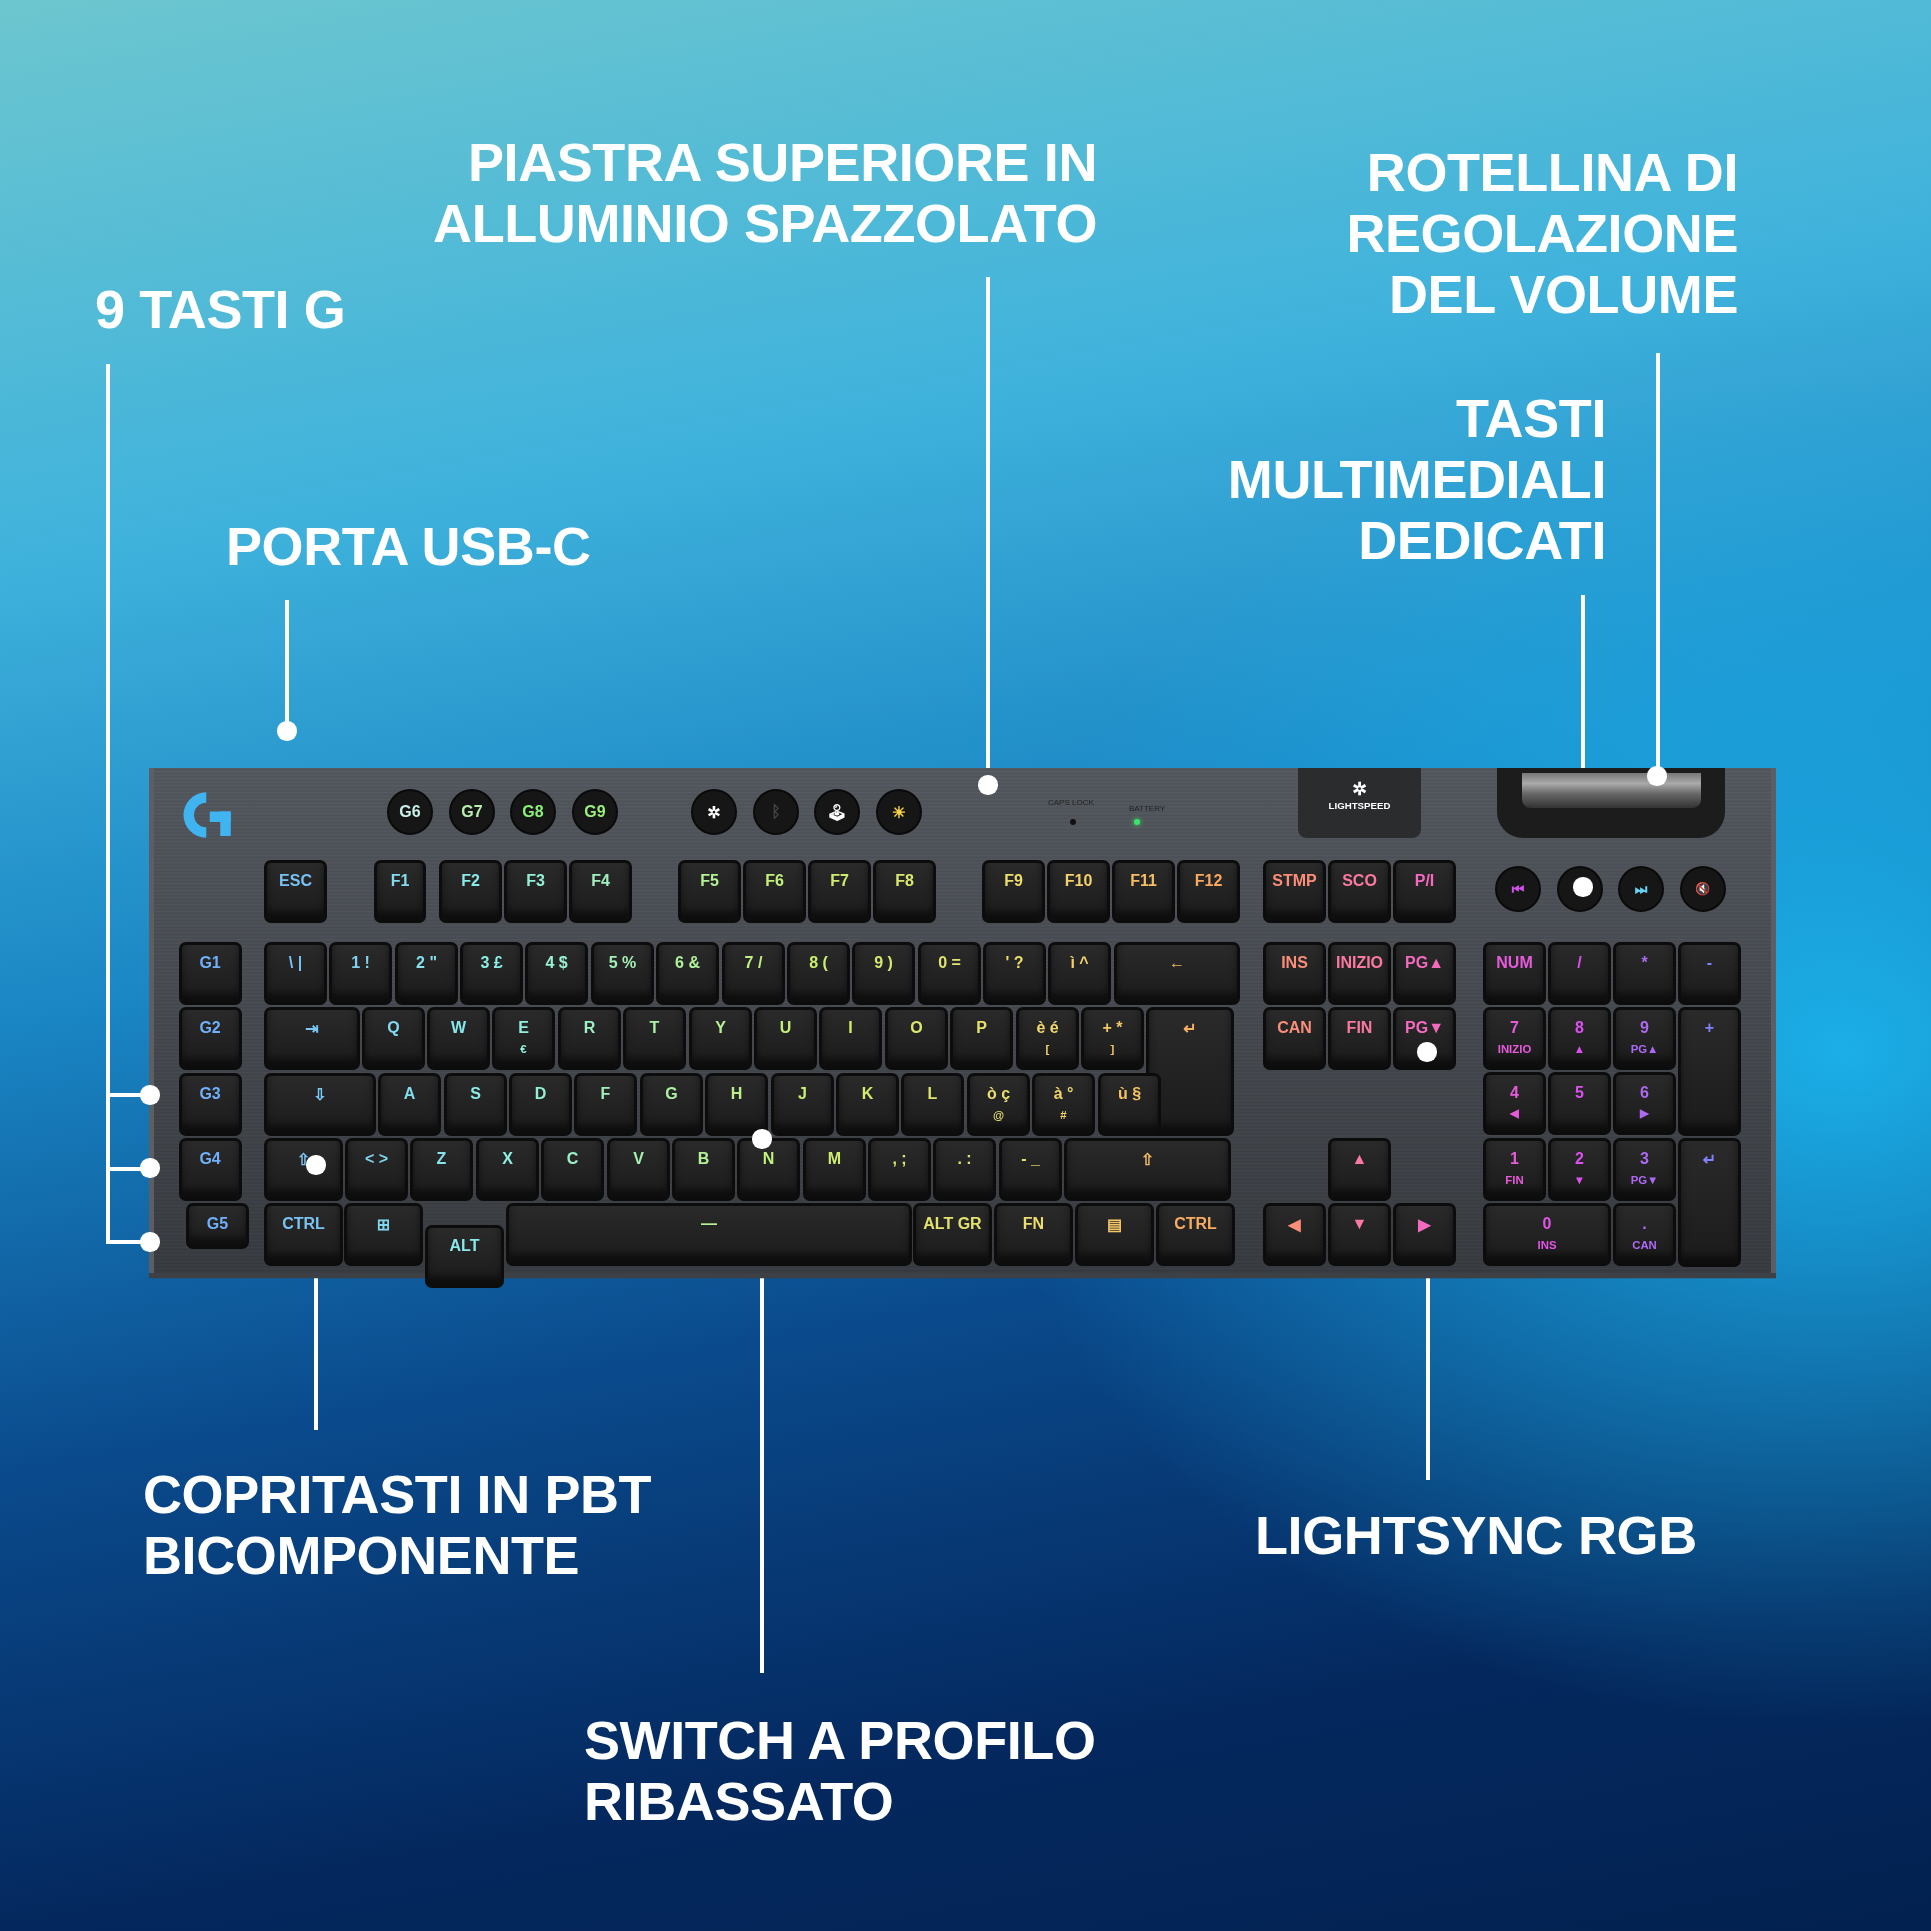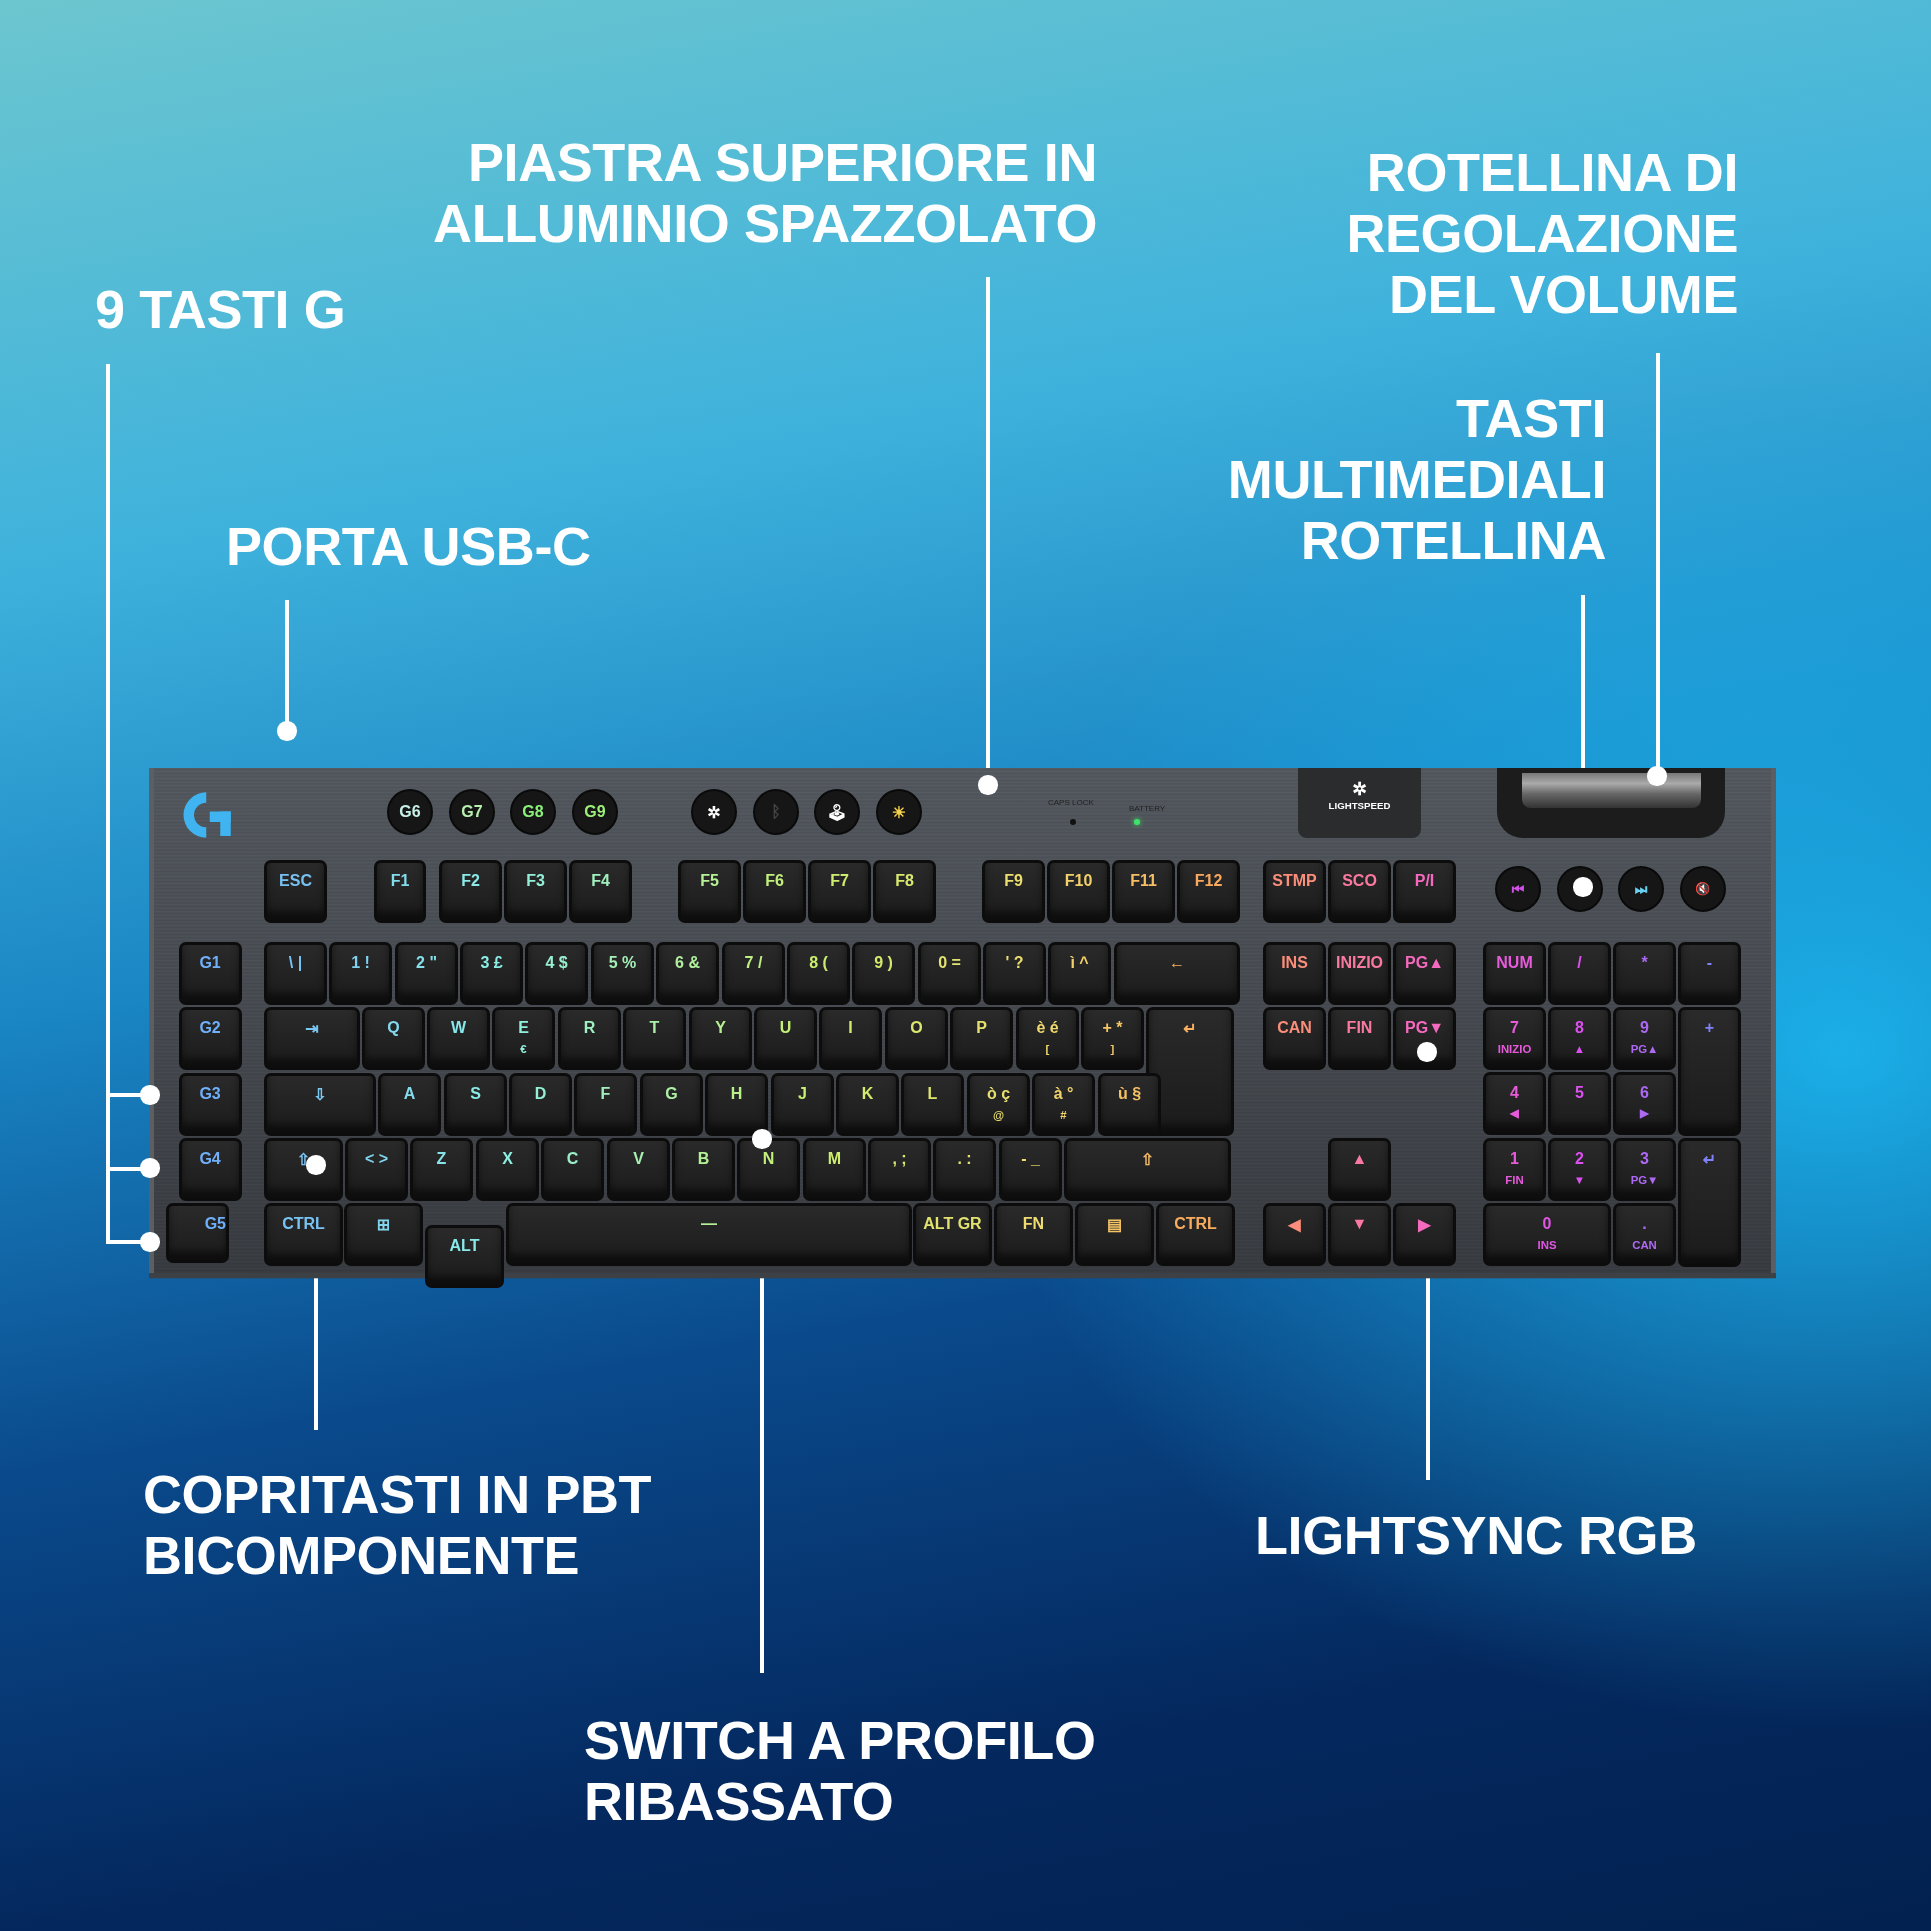--- a/index.html
+++ b/index.html
@@ -61,21 +61,21 @@
 <body>
 
 <div class="label" style="left:95px; top:279px;">9 TASTI G</div>
 <div class="label right" style="left:342px; top:132px; width:755px;">PIASTRA SUPERIORE IN
 ALLUMINIO SPAZZOLATO</div>
 <div class="label right" style="left:1211px; top:142px; width:527px;text-align:right;">ROTELLINA DI
 REGOLAZIONE
 DEL VOLUME</div>
 <div class="label right" style="left:1097px; top:388px; width:509px;">TASTI
 MULTIMEDIALI
-ROTELLINA</div>
+DEDICATI</div>
 <div class="label" style="left:226px; top:516px;">PORTA USB-C</div>
 <div class="label" style="left:143px; top:1464px;">COPRITASTI IN PBT
 BICOMPONENTE</div>
 <div class="label" style="left:584px; top:1710px;">SWITCH A PROFILO
 RIBASSATO</div>
 <div class="label" style="left:1255px; top:1505px;">LIGHTSYNC RGB</div>
 
 <div class="vline" style="left:106px; top:364px; height:878px;"></div>
 <div class="hline" style="left:106px; top:1093px; width:44px;"></div>
 <div class="hline" style="left:106px; top:1167px; width:44px;"></div>
@@ -162,21 +162,21 @@
       <div class="key" style="left: 893px; top: 92px; width: 63px; height: 63px; color: rgb(242, 208, 106);"><span>F10</span></div>
       <div class="key" style="left: 958px; top: 92px; width: 63px; height: 63px; color: rgb(245, 189, 100);"><span>F11</span></div>
       <div class="key" style="left: 1023px; top: 92px; width: 63px; height: 63px; color: rgb(248, 169, 93);"><span>F12</span></div>
       <div class="key" style="left: 1109px; top: 92px; width: 63px; height: 63px; color: rgb(250, 142, 122);"><span>STMP</span></div>
       <div class="key" style="left: 1174px; top: 92px; width: 63px; height: 63px; color: rgb(250, 121, 160);"><span>SCO</span></div>
       <div class="key" style="left: 1239px; top: 92px; width: 63px; height: 63px; color: rgb(245, 105, 190);"><span>P/I</span></div>
       <div class="key" style="left: 24.6px; top: 174px; width: 63px; height: 63px; color: rgb(112, 175, 249);"><span>G1</span></div>
       <div class="key" style="left: 24.6px; top: 239px; width: 63px; height: 63px; color: rgb(112, 175, 249);"><span>G2</span></div>
       <div class="key" style="left: 24.6px; top: 305px; width: 63px; height: 63px; color: rgb(112, 175, 249);"><span>G3</span></div>
       <div class="key" style="left: 24.6px; top: 370px; width: 63px; height: 63px; color: rgb(112, 175, 249);"><span>G4</span></div>
-      <div class="key" style="left: 12px; top: 435px; width: 63px; height: 60px; color: rgb(112, 175, 249); text-align: right;"><span>G5</span></div>
+      <div class="key" style="left: 32px; top: 435px; width: 63px; height: 46px; color: rgb(112, 175, 249);"><span>G5</span></div>
       <div class="key" style="left: 110px; top: 174px; width: 63px; height: 63px; color: rgb(120, 194, 243);"><span>\ |</span></div>
       <div class="key" style="left: 175px; top: 174px; width: 63px; height: 63px; color: rgb(127, 209, 239);"><span>1 !</span></div>
       <div class="key" style="left: 241px; top: 174px; width: 63px; height: 63px; color: rgb(133, 224, 235);"><span>2 "</span></div>
       <div class="key" style="left: 306px; top: 174px; width: 63px; height: 63px; color: rgb(139, 239, 230);"><span>3 £</span></div>
       <div class="key" style="left: 371px; top: 174px; width: 63px; height: 63px; color: rgb(151, 240, 207);"><span>4 $</span></div>
       <div class="key" style="left: 437px; top: 174px; width: 63px; height: 63px; color: rgb(164, 240, 182);"><span>5 %</span></div>
       <div class="key" style="left: 502px; top: 174px; width: 63px; height: 63px; color: rgb(177, 240, 156);"><span>6 &amp;</span></div>
       <div class="key" style="left: 568px; top: 174px; width: 63px; height: 63px; color: rgb(190, 240, 131);"><span>7 /</span></div>
       <div class="key" style="left: 633px; top: 174px; width: 63px; height: 63px; color: rgb(202, 239, 110);"><span>8 (</span></div>
       <div class="key" style="left: 698px; top: 174px; width: 63px; height: 63px; color: rgb(213, 233, 110);"><span>9 )</span></div>

